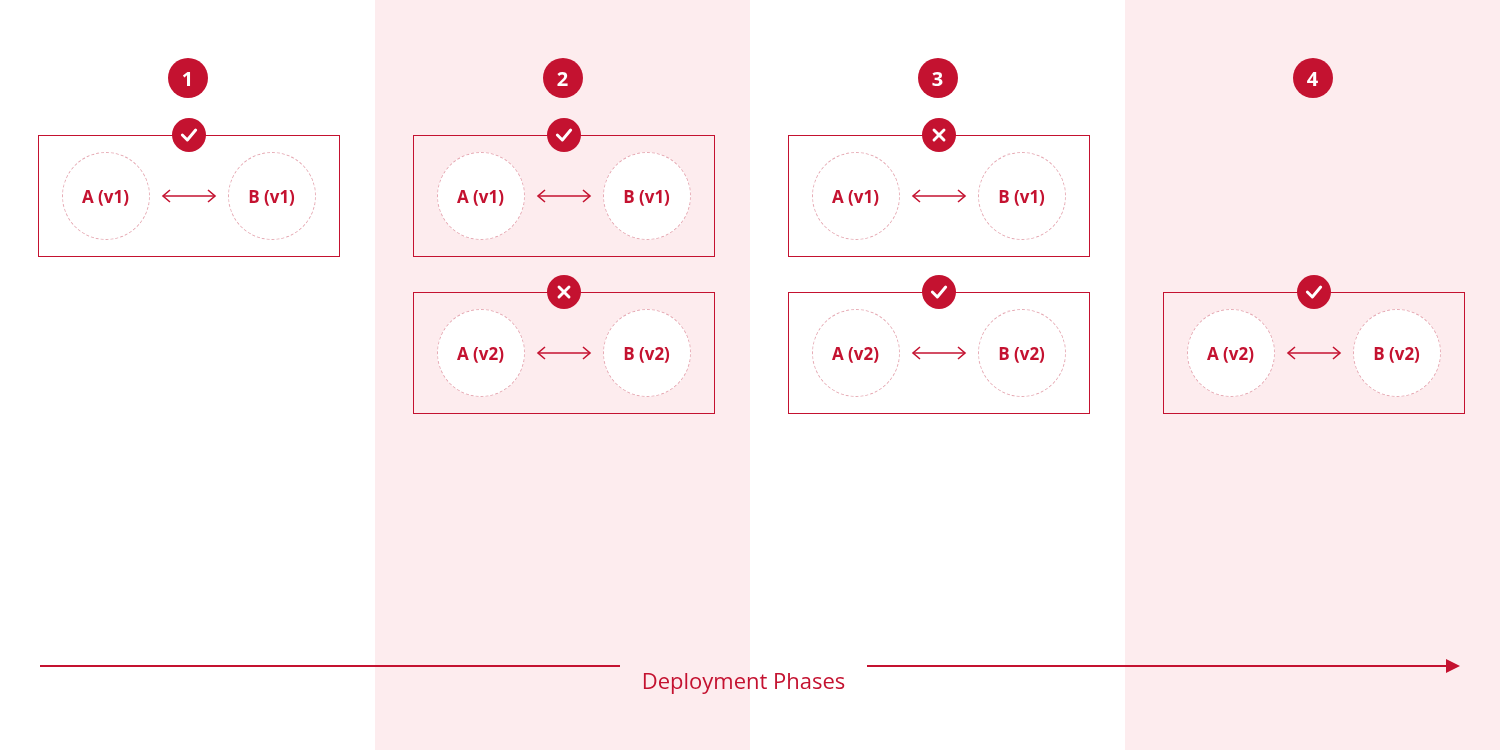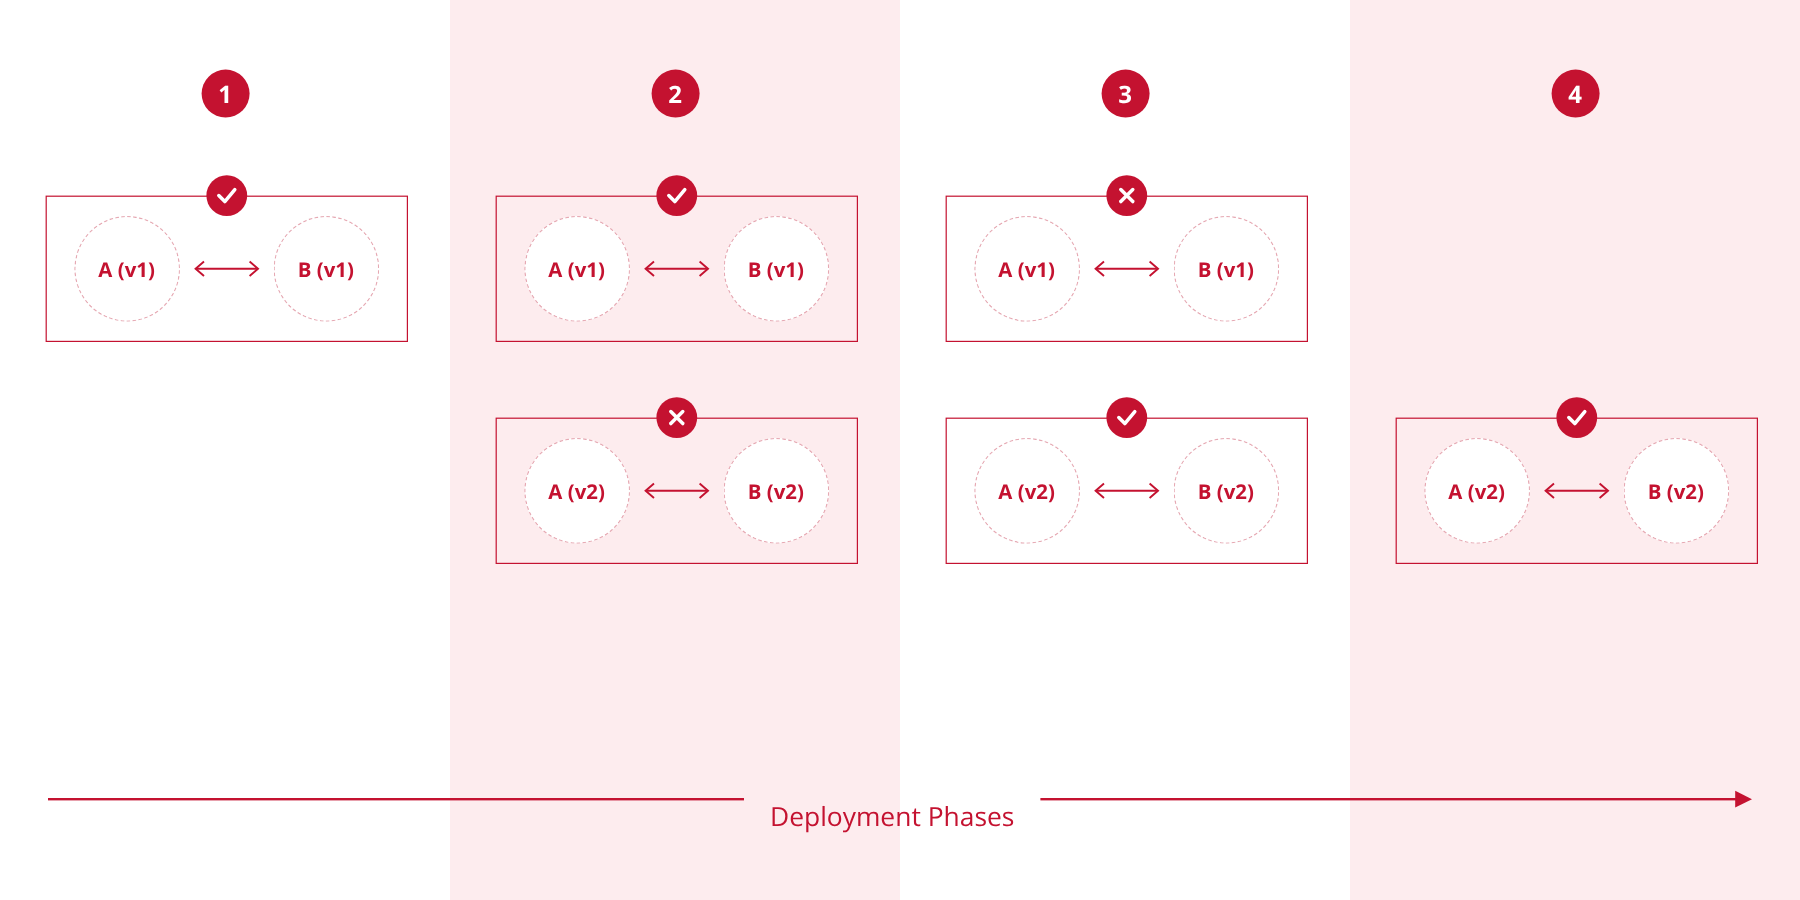--- a/index.html
+++ b/index.html
@@ -34,21 +34,21 @@
   .step-badge{
     width:40px;height:40px;border-radius:50%;
     background:var(--red);color:#fff;
     display:flex;align-items:center;justify-content:center;
     font-weight:700;font-size:20px;
     margin-top:58px;
   }
   .box-slot{
     width:300px;
     height:120px;
-    margin-top:65px;
+    margin-top:37px;
     position:relative;
   }
   .box-slot.gap{}
   .box{
     width:100%;height:100%;
     border:1px solid var(--red);
     background:#ffffff00;
     position:relative;
     display:flex;align-items:center;justify-content:center;
     gap:8px;

